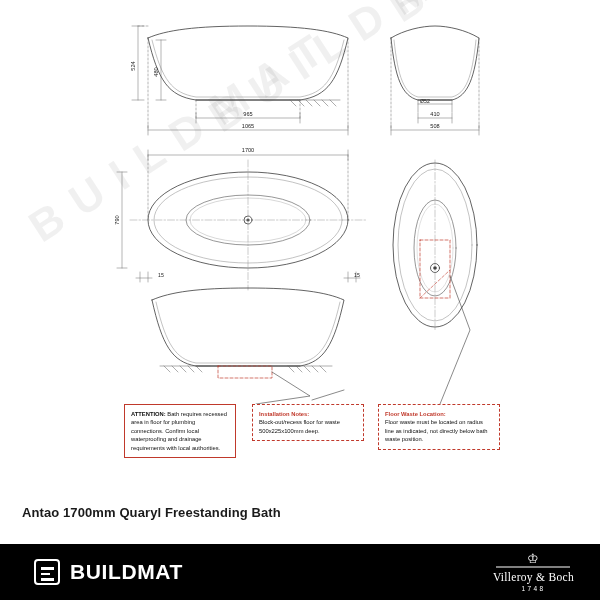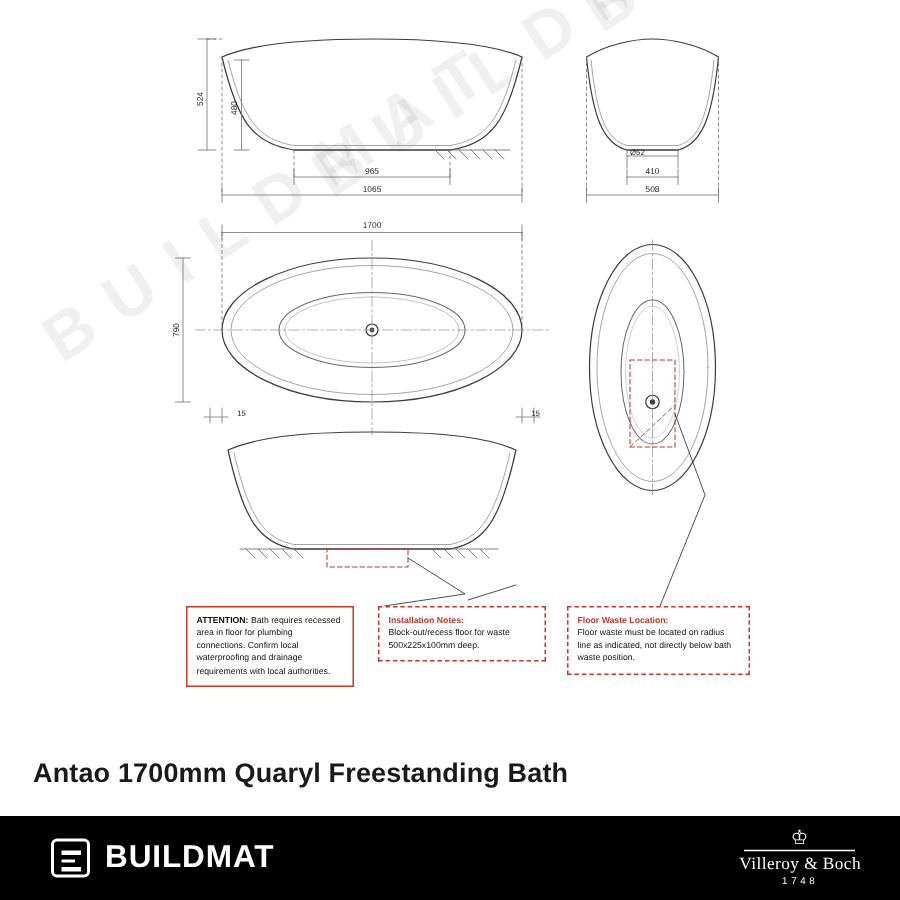--- a/index.html
+++ b/index.html
@@ -42,21 +42,21 @@
     left: 0; top: 0;
     width: 600px; height: 500px;
     z-index: 2;
   }
 
   
   .product-title {
     position: absolute;
     left: 22px;
     top: 505px;
-    font-size: 18px;
+    font-size: 13px;
     font-weight: 700;
     color: #1a1a1a;
     letter-spacing: .1px;
     z-index: 3;
   }
 
   
   .footer {
     position: absolute;
     left: 0; bottom: 0;

